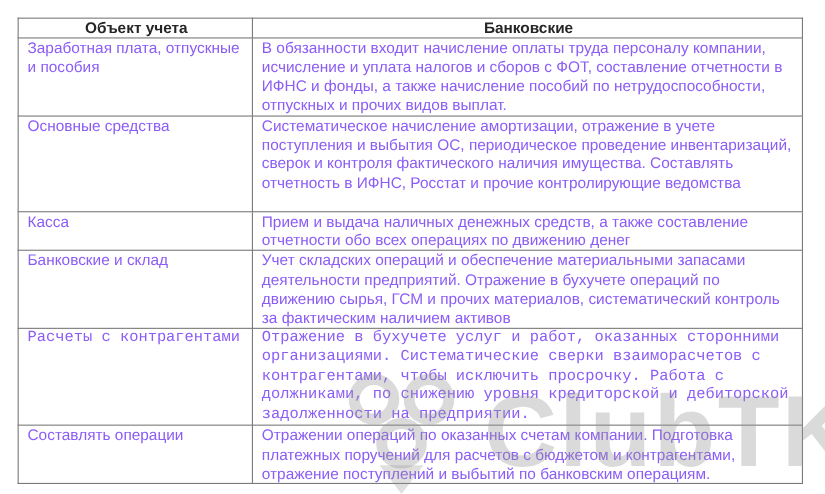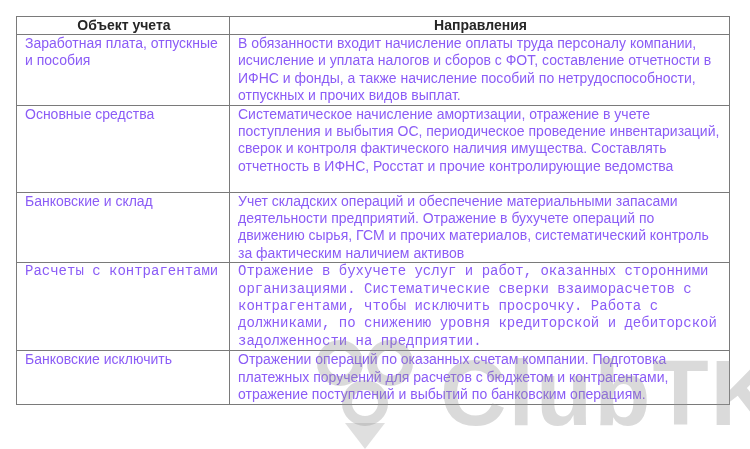--- a/index.html
+++ b/index.html
@@ -27,42 +27,46 @@
 <body>
 
 <table class="doc-table">
   <colgroup>
       <col class="c1">
       <col class="c2">
     </colgroup>
   <thead>
     <tr>
       <th>Объект учета</th>
-      <th>Направления</th>
+      <th>Банковские</th>
     </tr>
   </thead>
   <tbody>
     <tr class="r1">
       <td>Заработная плата, отпускные и пособия</td>
       <td>В обязанности входит начисление оплаты труда персоналу компании, исчисление и уплата налогов и сборов с ФОТ, составление отчетности в ИФНС и фонды, а также начисление пособий по нетрудоспособности, отпускных и прочих видов выплат.</td>
     </tr>
     <tr class="r2">
       <td>Основные средства</td>
       <td>Систематическое начисление амортизации, отражение в учете поступления и выбытия ОС, периодическое проведение инвентаризаций, сверок и контроля фактического наличия имущества. Составлять отчетность в ИФНС, Росстат и прочие контролирующие ведомства</td>
     </tr>
+    <tr class="r3">
+      <td>Касса</td>
+      <td>Прием и выдача наличных денежных средств, а также составление отчетности обо всех операциях по движению денег</td>
+    </tr>
     <tr class="r4">
       <td>Банковские и склад</td>
       <td>Учет складских операций и обеспечение материальными запасами деятельности предприятий. Отражение в бухучете операций по движению сырья, ГСМ и прочих материалов, систематический контроль за фактическим наличием активов</td>
     </tr>
     <tr class="r5">
       <td>Расчеты с контрагентами</td>
       <td>Отражение в бухучете услуг и работ, оказанных сторонними организациями. Систематические сверки взаиморасчетов с контрагентами, чтобы исключить просрочку. Работа с должниками, по снижению уровня кредиторской и дебиторской задолженности на предприятии.</td>
     </tr>
     <tr class="r6">
-      <td>Банковские исключить</td>
+      <td>Составлять операции</td>
       <td>Отражении операций по оказанных счетам компании. Подготовка платежных поручений для расчетов с бюджетом и контрагентами, отражение поступлений и выбытий по банковским операциям.</td>
     </tr>
   </tbody>
 </table>
 
 <div class="watermark">
   <svg class="wm-logo" width="130" height="124" viewBox="0 0 130 124">
     <g fill="none" stroke="rgba(150,150,150,0.35)" stroke-width="10">
       <circle cx="40" cy="38" r="18"></circle>
       <circle cx="90" cy="38" r="18"></circle>

